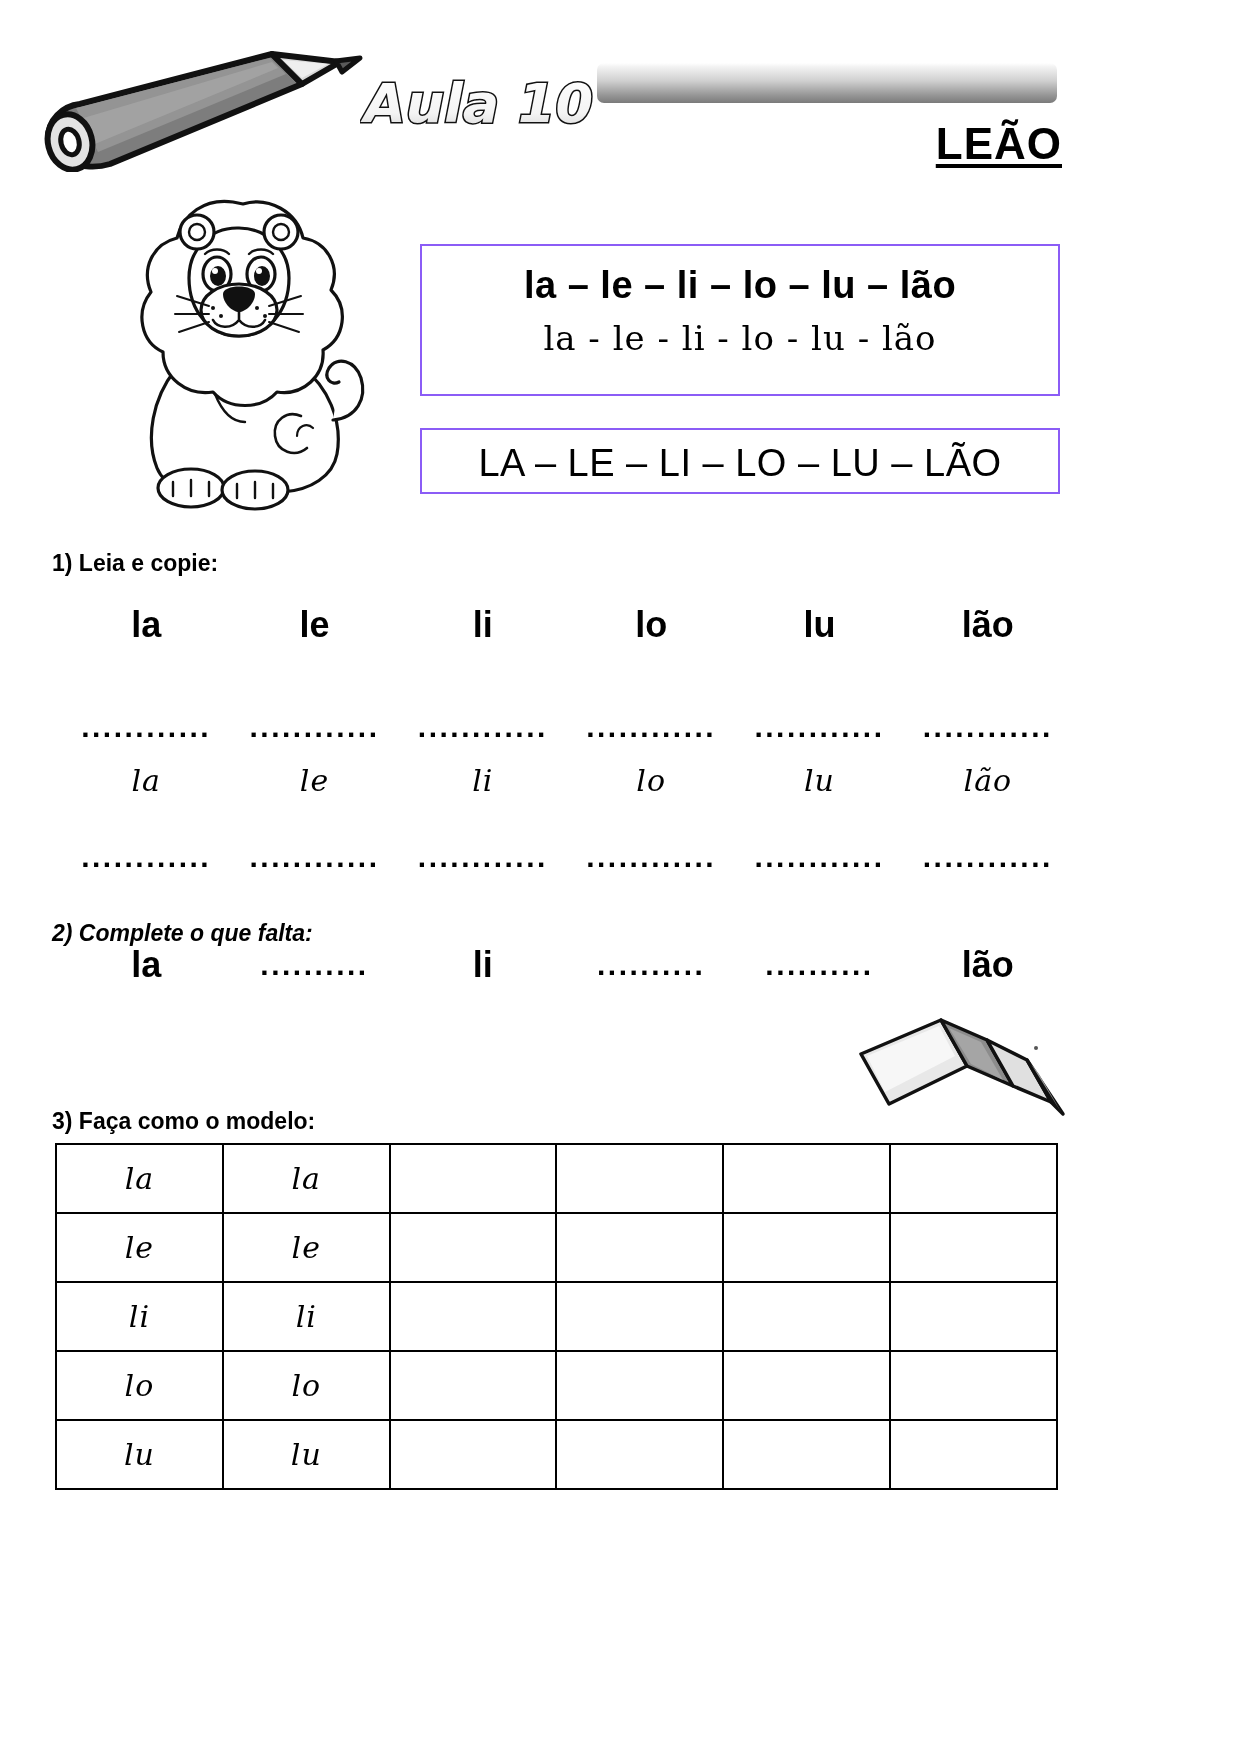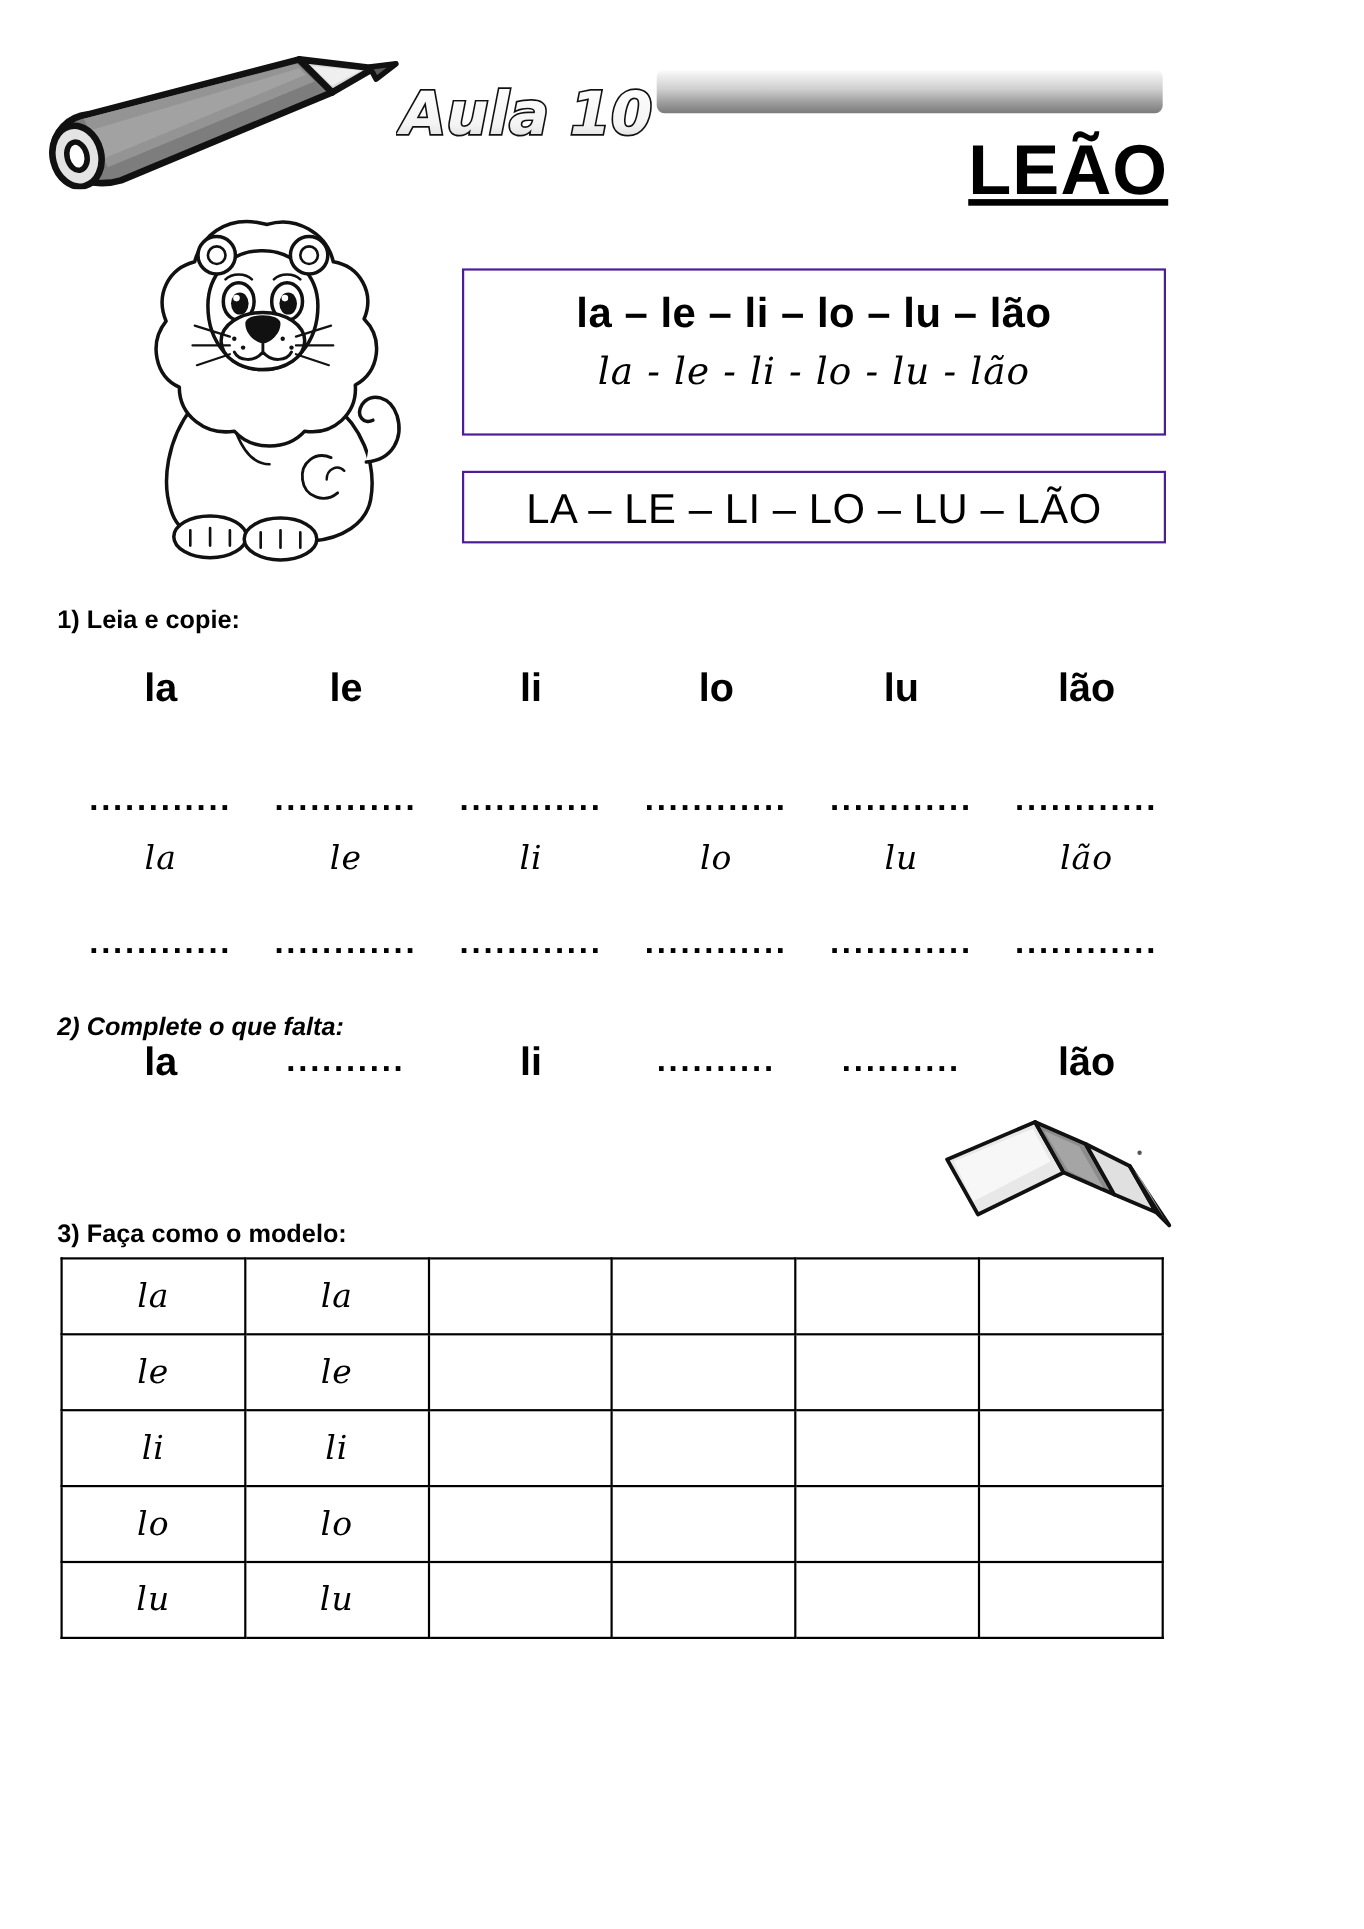--- a/index.html
+++ b/index.html
@@ -41,42 +41,42 @@
     width: 460px;
     height: 40px;
     border-radius: 7px;
     background: linear-gradient(to bottom, #ffffff 0%, #f2f2f2 10%, #cfcfcf 45%, #9a9a9a 78%, #7a7a7a 100%);
   }
 
   .leao-heading {
     position: absolute;
     right: 178px;
     top: 122px;
-    font-size: 64px;
+    font-size: 44px;
     font-weight: bold;
     letter-spacing: 1px;
     text-decoration: underline;
     text-underline-offset: 5px;
     line-height: 1;
     white-space: nowrap;
   }
 
   
   .lion {
     position: absolute;
     left: 105px;
     top: 170px;
     width: 270px;
     height: 345px;
   }
 
   
   .box {
     position: absolute;
-    border: 2px solid #4c1d95;
+    border: 2px solid #8b5cf6;
     background: #fff;
     box-sizing: border-box;
     text-align: center;
   }
   .box-lower {
     left: 420px;
     top: 244px;
     width: 640px;
     height: 152px;
     padding-top: 18px;
@@ -89,21 +89,20 @@
   }
   .line-print {
     font-size: 38px;
     font-weight: bold;
     letter-spacing: 0.5px;
     line-height: 1.15;
   }
   .line-cursive {
     font-size: 34px;
     font-family: "DejaVu Serif", serif;
-    font-style: italic;
     letter-spacing: 1px;
     margin-top: 10px;
   }
   .line-upper {
     font-size: 38px;
     letter-spacing: 0.5px;
     line-height: 66px;
   }
 
   

